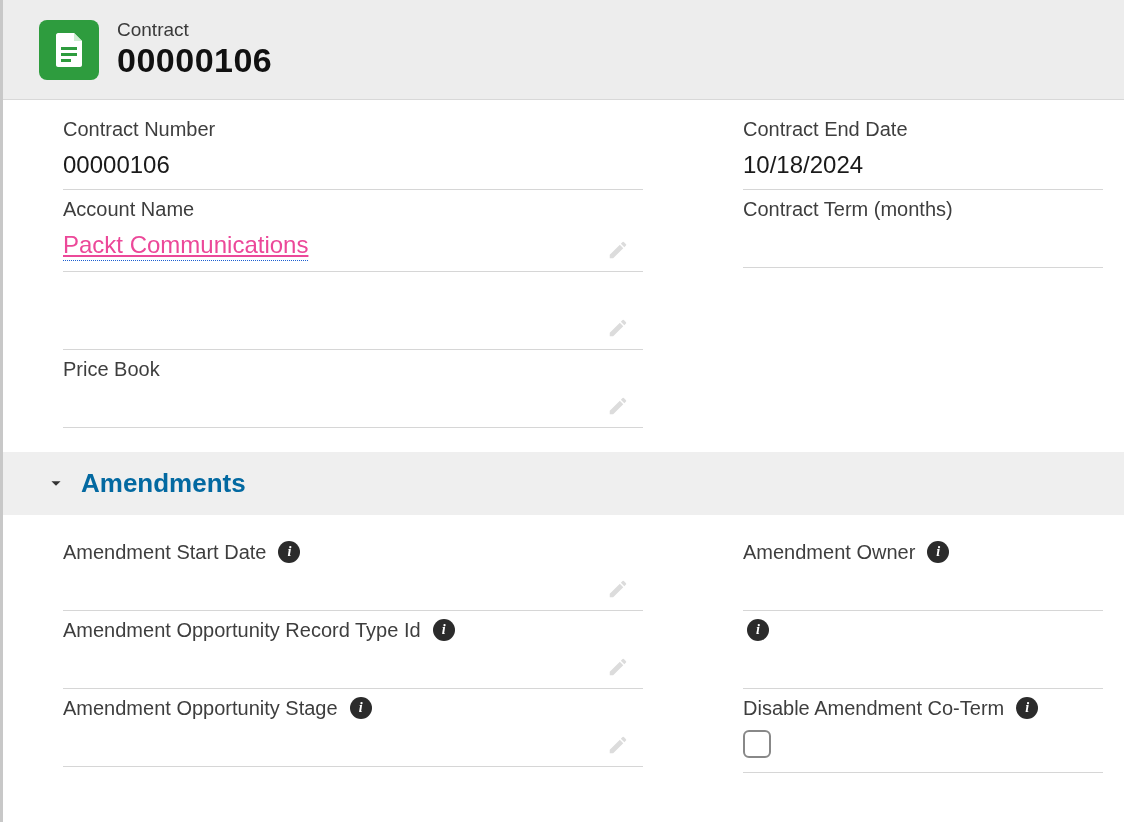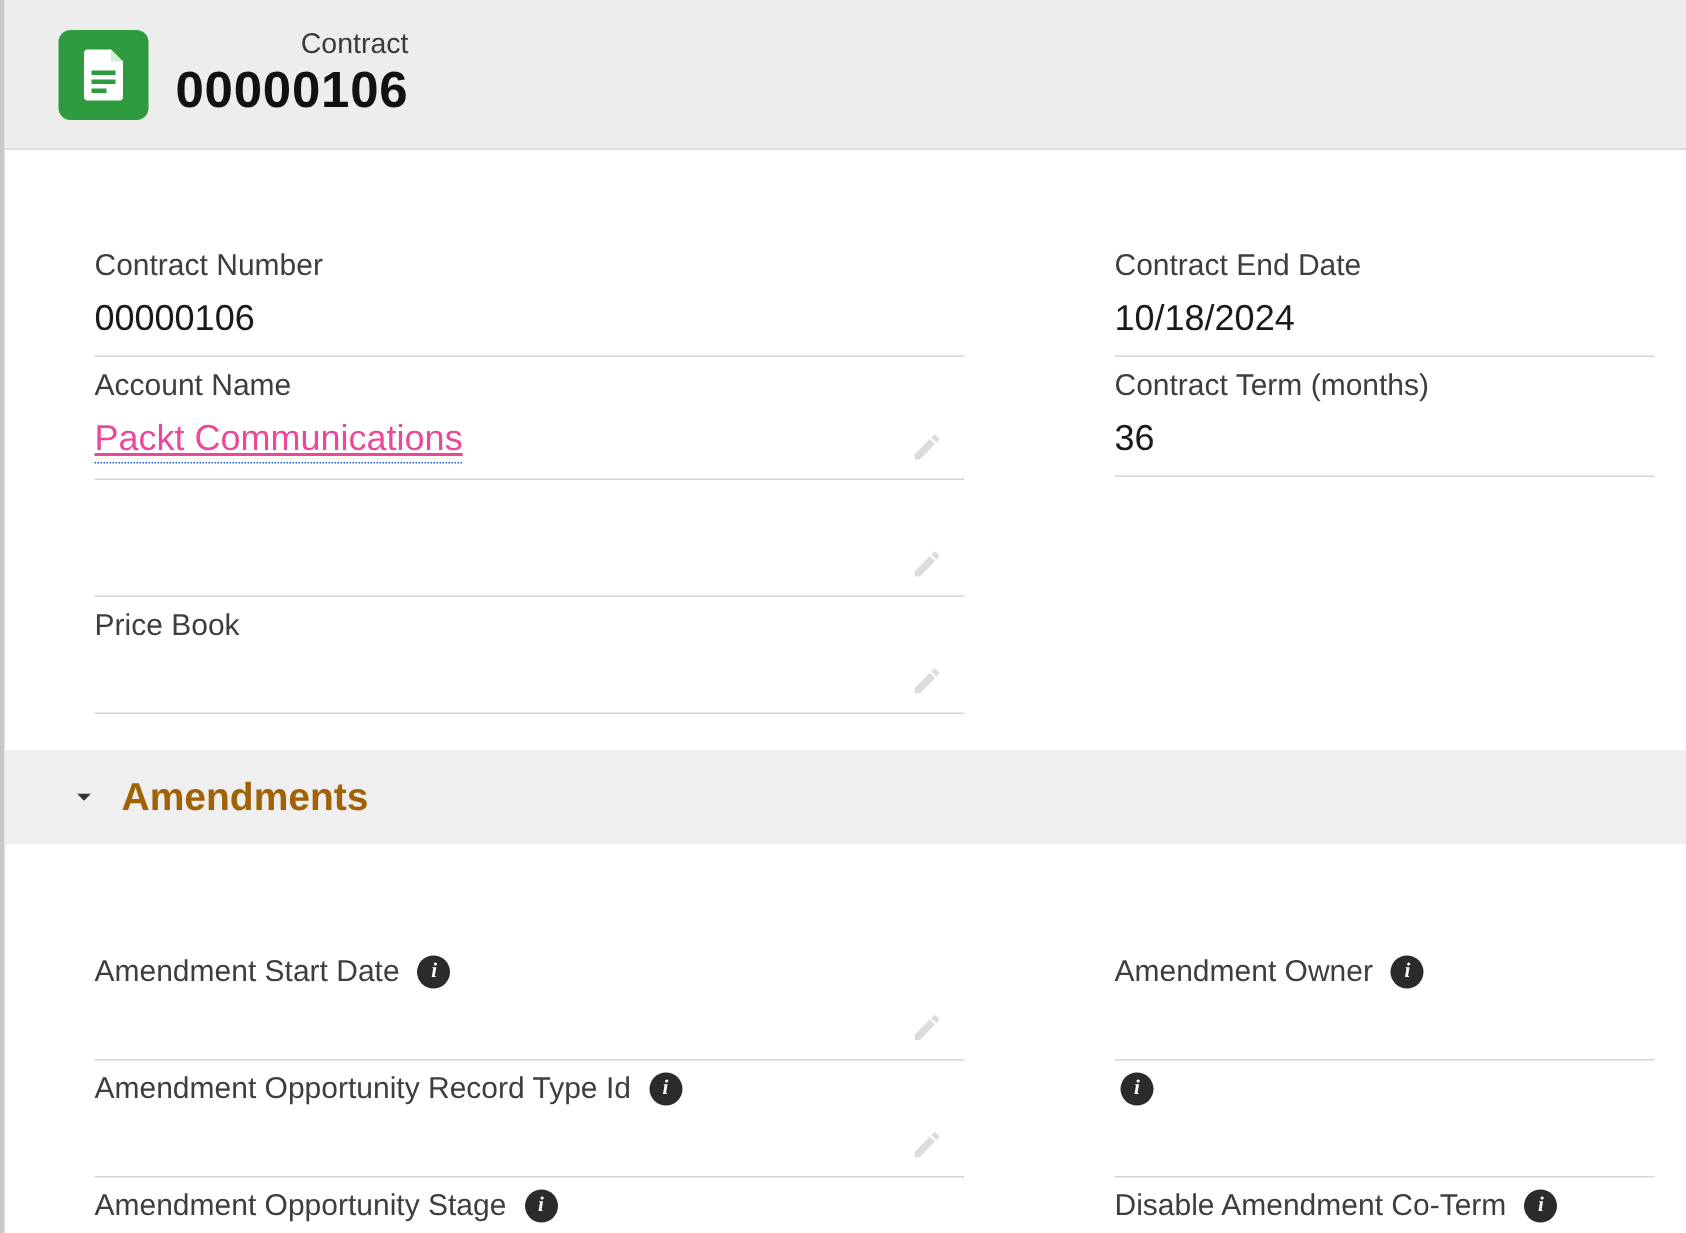--- a/index.html
+++ b/index.html
@@ -32,21 +32,20 @@
       background: #2e9c3e;
       border-radius: 8px;
       display: flex;
       align-items: center;
       justify-content: center;
     }
     .header-text {
       display: flex;
       flex-direction: column;
       gap: 0;
-      align-items: flex-end;
     }
     .object-label {
       font-size: 19px;
       color: #3a3a3a;
     }
     .object-title {
       font-size: 34px;
       font-weight: 800;
       color: #111;
       letter-spacing: 0.5px;
@@ -55,21 +54,20 @@
     
     .body {
       padding: 10px 0 0 0;
     }
 
     
     .columns {
       display: flex;
       gap: 100px;
       padding: 0 0 0 60px;
-      margin-top: 48px;
     }
     .col {
       flex: 0 0 auto;
     }
     .col-left {
       width: 580px;
     }
     .col-right {
       width: 360px;
     }
@@ -132,21 +130,21 @@
       margin-top: 24px;
       padding: 16px 18px 16px 42px;
       display: flex;
       align-items: center;
       gap: 14px;
       cursor: pointer;
     }
     .section-title {
       font-size: 26px;
       font-weight: 700;
-      color: #a16207;
+      color: #0369a1;
     }
     .chevron svg { display: block; }
 
     
     .checkbox {
       width: 28px;
       height: 28px;
       border: 2px solid #888;
       border-radius: 6px;
       margin-top: 10px;
@@ -221,21 +219,20 @@
     <div class="col col-right">
 
 
       <div class="field">
         <div class="field-label">Contract End Date</div>
         <div class="field-value">10/18/2024</div>
       </div>
 
       <div class="field">
         <div class="field-label">Contract Term (months)</div>
-        <div class="field-value">36</div>
       </div>
 
     </div>
   </div>
 
   <div class="section-header">
     <span class="chevron">
       <svg width="22" height="22" viewBox="0 0 24 24">
           <path fill="#333" d="M7 10l5 5 5-5z"></path>
         </svg>

